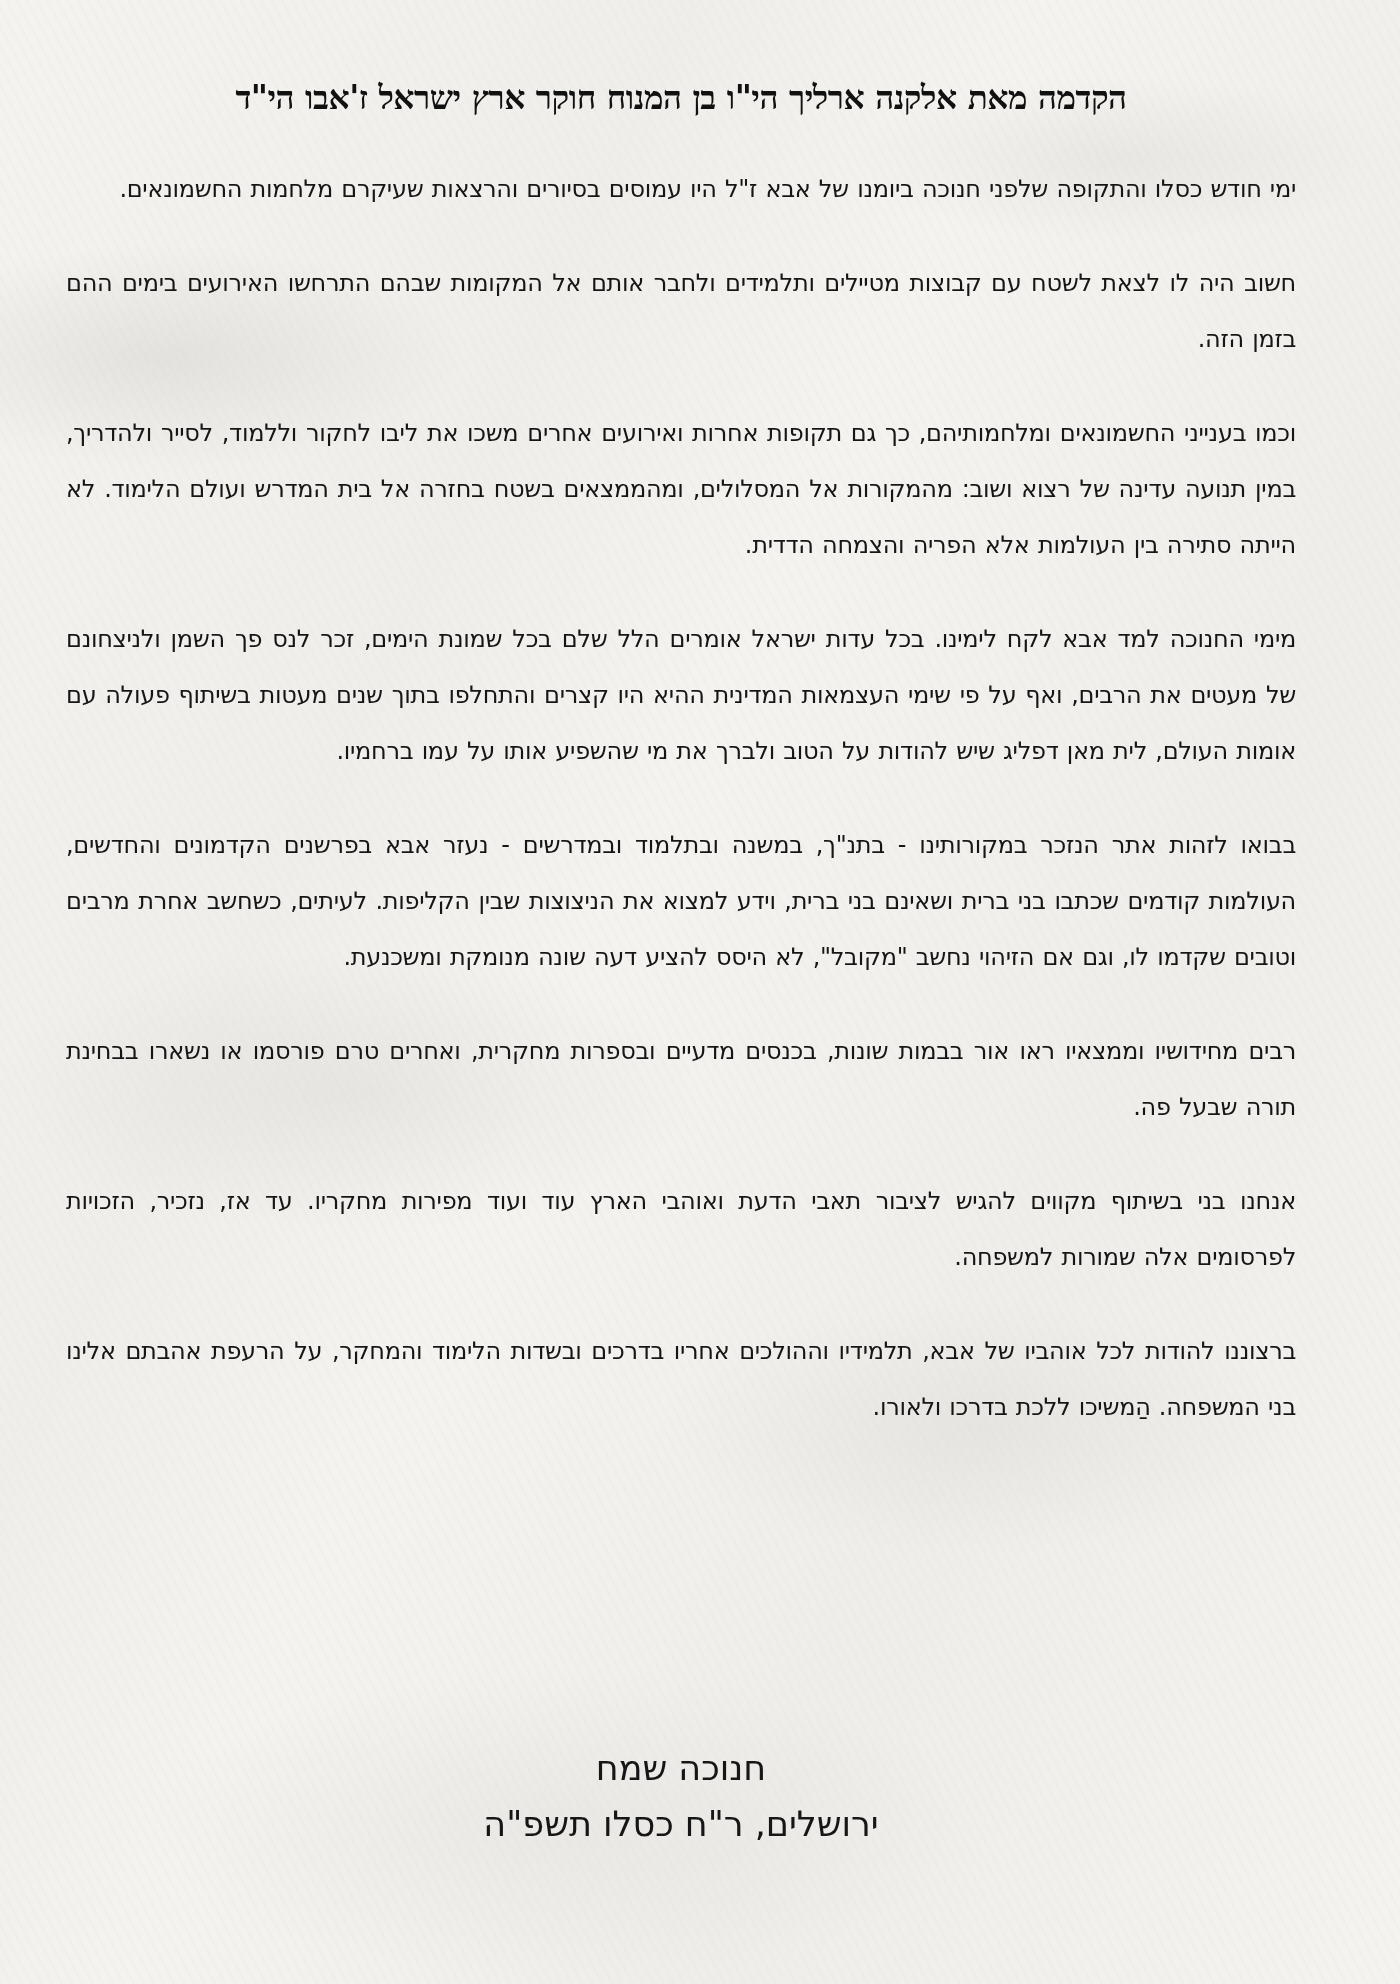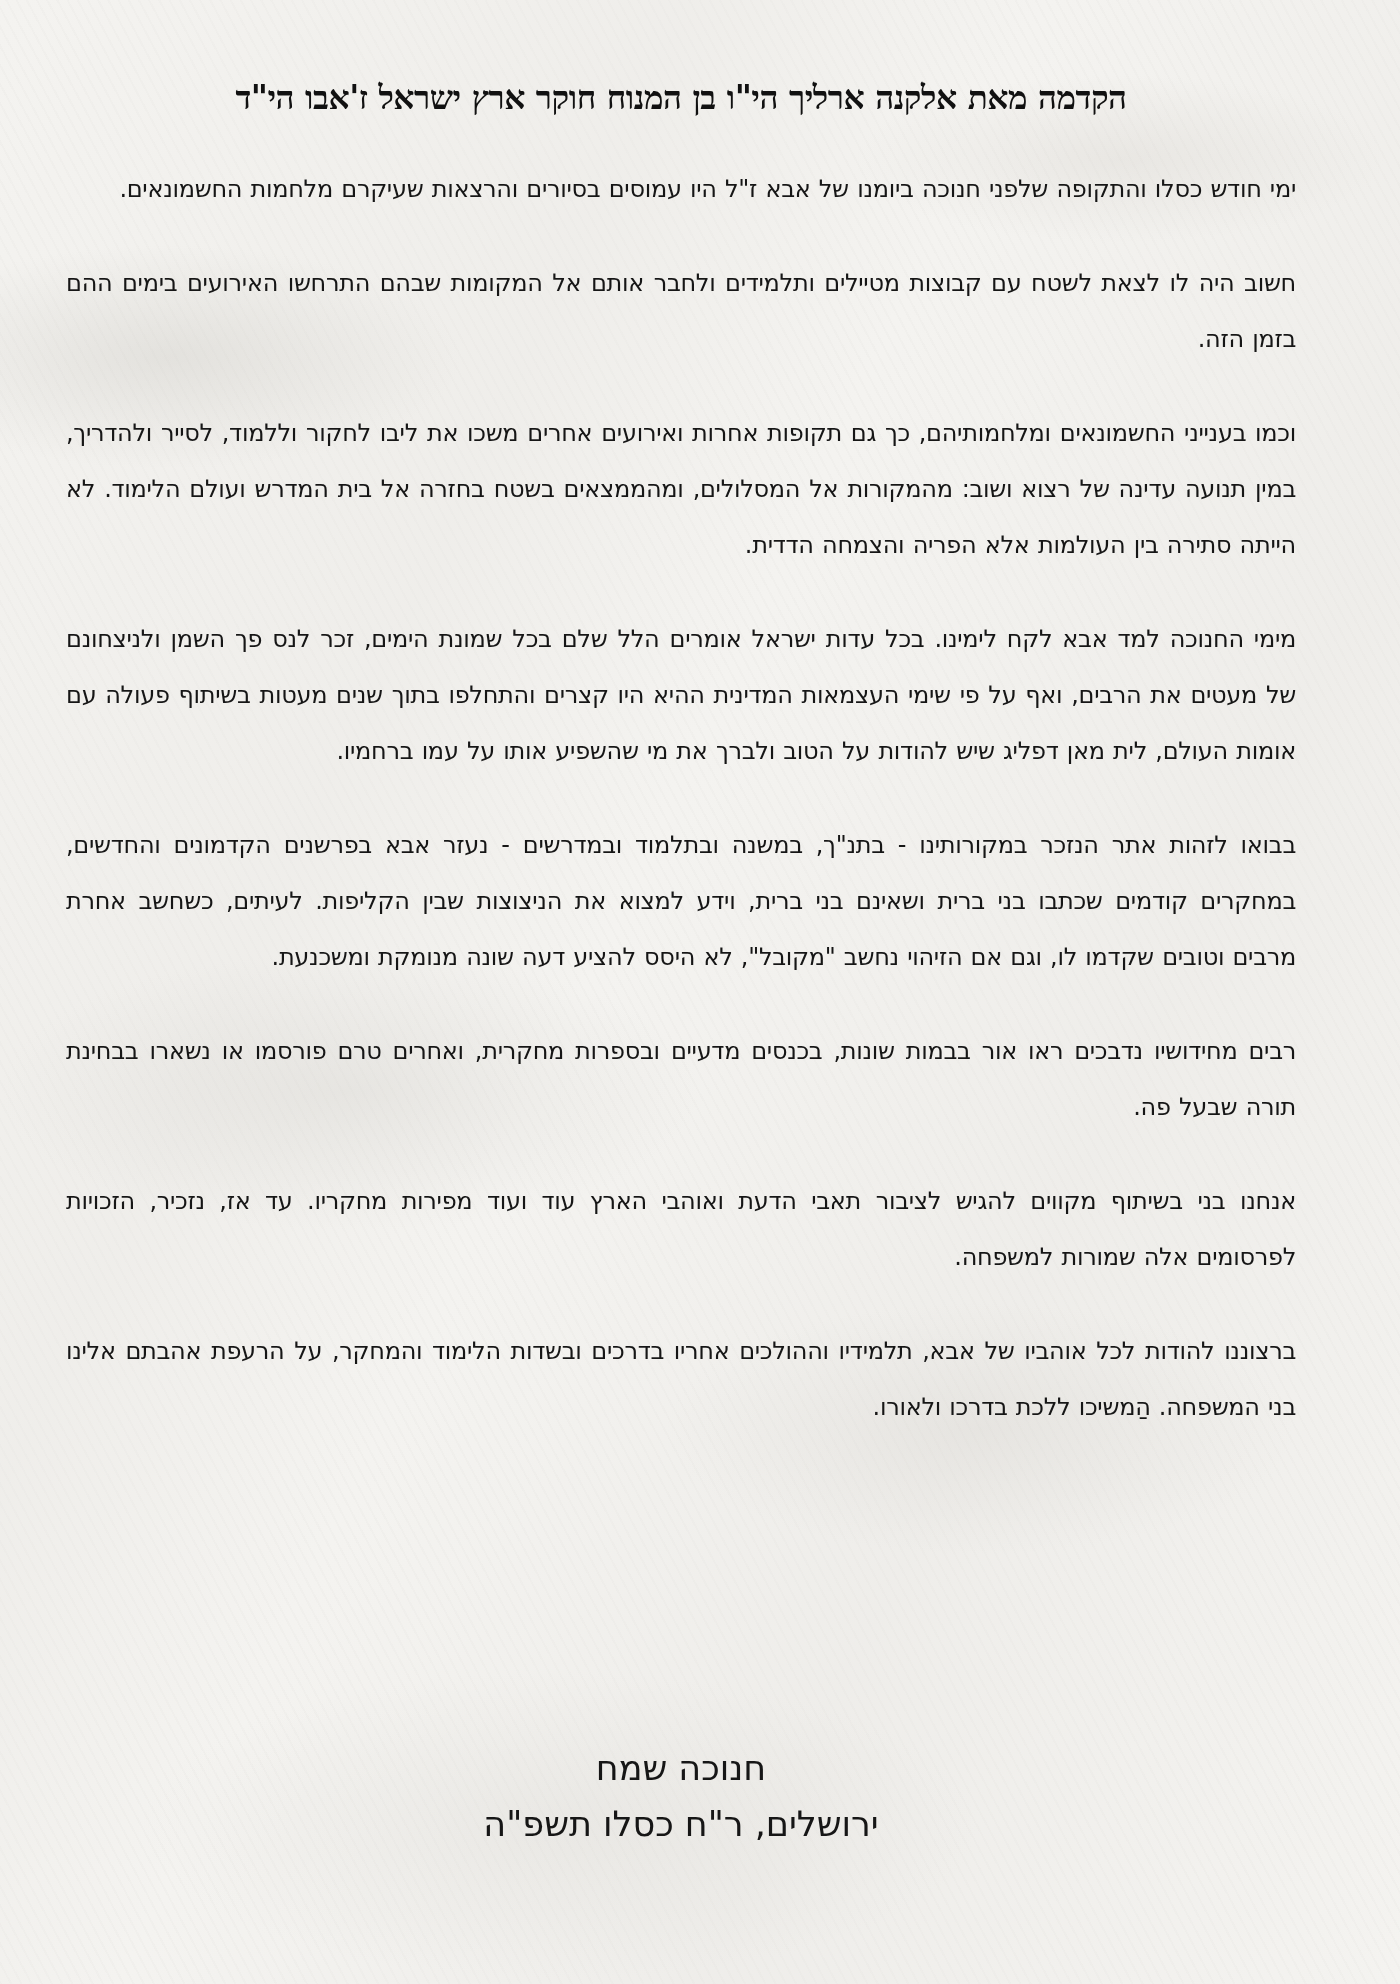--- a/index.html
+++ b/index.html
@@ -78,22 +78,22 @@
 <body>
 
 <div class="page">
   <h1 class="title">הקדמה מאת אלקנה ארליך הי"ו בן המנוח חוקר ארץ ישראל ז'אבו הי"ד</h1>
 
   <div class="body">
     <p class="para">ימי חודש כסלו והתקופה שלפני חנוכה ביומנו של אבא ז"ל היו עמוסים בסיורים והרצאות שעיקרם מלחמות החשמונאים.</p>
     <p class="para">חשוב היה לו לצאת לשטח עם קבוצות מטיילים ותלמידים ולחבר אותם אל המקומות שבהם התרחשו האירועים בימים ההם בזמן הזה.</p>
     <p class="para">וכמו בענייני החשמונאים ומלחמותיהם, כך גם תקופות אחרות ואירועים אחרים משכו את ליבו לחקור וללמוד, לסייר ולהדריך, במין תנועה עדינה של רצוא ושוב: מהמקורות אל המסלולים, ומהממצאים בשטח בחזרה אל בית המדרש ועולם הלימוד. לא הייתה סתירה בין העולמות אלא הפריה והצמחה הדדית.</p>
     <p class="para">מימי החנוכה למד אבא לקח לימינו. בכל עדות ישראל אומרים הלל שלם בכל שמונת הימים, זכר לנס פך השמן ולניצחונם של מעטים את הרבים, ואף על פי שימי העצמאות המדינית ההיא היו קצרים והתחלפו בתוך שנים מעטות בשיתוף פעולה עם אומות העולם, לית מאן דפליג שיש להודות על הטוב ולברך את מי שהשפיע אותו על עמו ברחמיו.</p>
-    <p class="para">בבואו לזהות אתר הנזכר במקורותינו - בתנ"ך, במשנה ובתלמוד ובמדרשים - נעזר אבא בפרשנים הקדמונים והחדשים, במחקרים קודמים שכתבו בני ברית ושאינם בני ברית, וידע למצוא את הניצוצות שבין הקליפות. לעיתים, כשחשב אחרת מרבים וטובים שקדמו לו, וגם אם הזיהוי נחשב "מקובל", לא היסס להציע דעה שונה מנומקת ומשכנעת.</p>
-    <p class="para">רבים מחידושיו נדבכים ראו אור בבמות שונות, בכנסים מדעיים ובספרות מחקרית, ואחרים טרם פורסמו או נשארו בבחינת תורה שבעל פה.</p>
+    <p class="para">בבואו לזהות אתר הנזכר במקורותינו - בתנ"ך, במשנה ובתלמוד ובמדרשים - נעזר אבא בפרשנים הקדמונים והחדשים, העולמות קודמים שכתבו בני ברית ושאינם בני ברית, וידע למצוא את הניצוצות שבין הקליפות. לעיתים, כשחשב אחרת מרבים וטובים שקדמו לו, וגם אם הזיהוי נחשב "מקובל", לא היסס להציע דעה שונה מנומקת ומשכנעת.</p>
+    <p class="para">רבים מחידושיו וממצאיו ראו אור בבמות שונות, בכנסים מדעיים ובספרות מחקרית, ואחרים טרם פורסמו או נשארו בבחינת תורה שבעל פה.</p>
     <p class="para">אנחנו בני בשיתוף מקווים להגיש לציבור תאבי הדעת ואוהבי הארץ עוד ועוד מפירות מחקריו. עד אז, נזכיר, הזכויות לפרסומים אלה שמורות למשפחה.</p>
     <p class="para">ברצוננו להודות לכל אוהביו של אבא, תלמידיו וההולכים אחריו בדרכים ובשדות הלימוד והמחקר, על הרעפת אהבתם אלינו בני המשפחה. הַמשיכו ללכת בדרכו ולאורו.</p>
   </div>
 
   <div class="closing">
     <p class="closing-line">חנוכה שמח</p>
     <p class="closing-line">ירושלים, ר"ח כסלו תשפ"ה</p>
   </div>
 </div>
 

